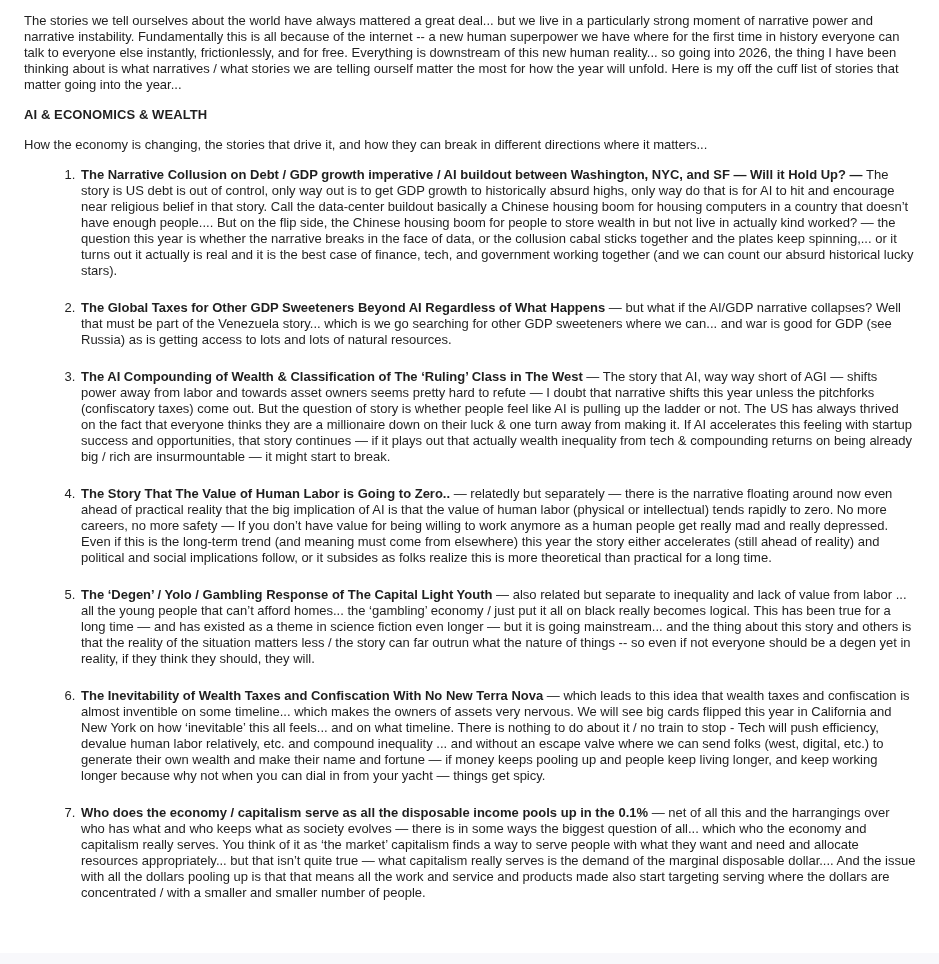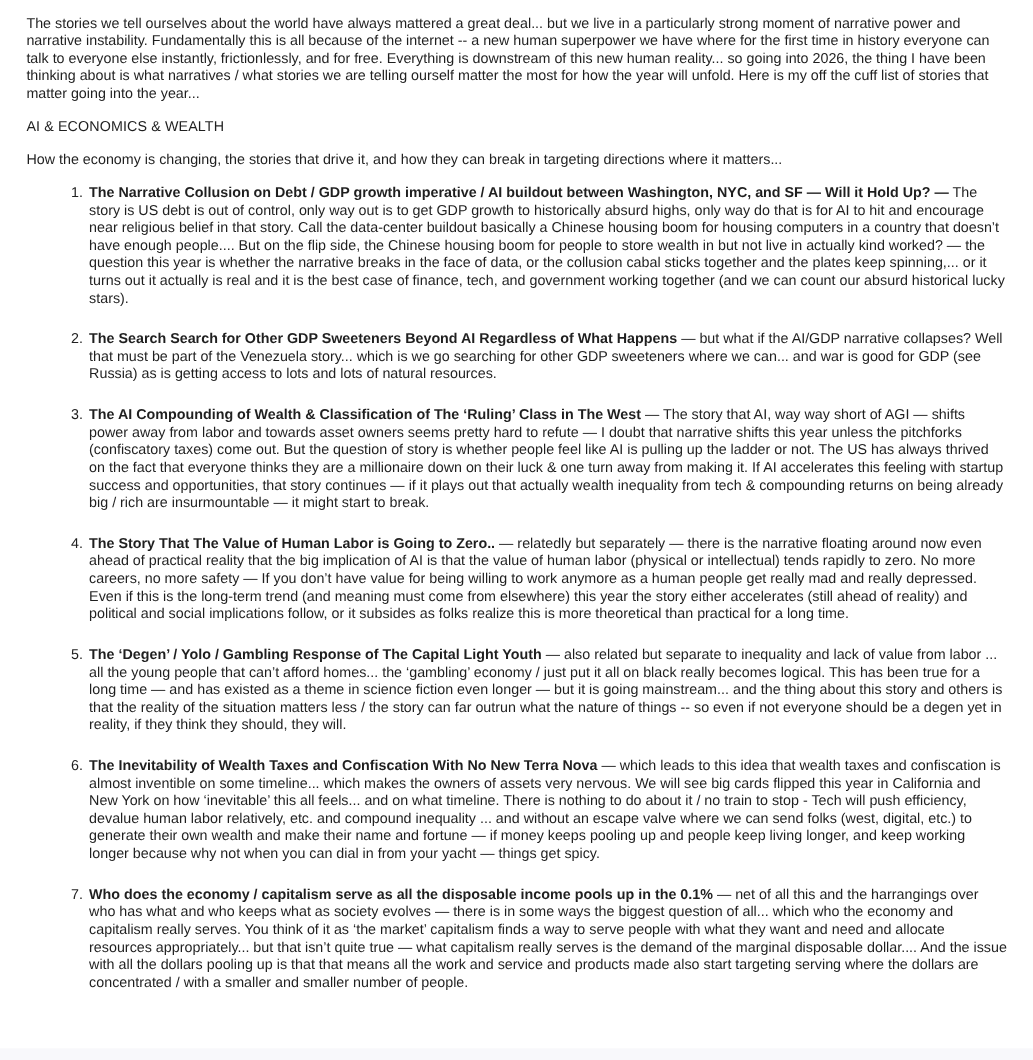--- a/index.html
+++ b/index.html
@@ -18,21 +18,21 @@
     line-height: 16px;
     color: #1f1f1f;
   }
   .content {
     padding: 13px 23px 0 24px;
   }
   p {
     margin: 0 0 14px 0;
   }
   .section-heading {
-    font-weight: 400;
+    font-weight: 700;
     letter-spacing: 0.1px;
   }
   ol.themes {
     margin: 2px 0 0 0;
     padding: 0 0 0 55px;
   }
   ol.themes li {
     margin: 0 0 21px 0;
     padding-left: 2px;
   }
@@ -50,25 +50,25 @@
     height: 11px;
     background: #f8f8fb;
   }
 </style>
 </head>
 <body>
 
 <div class="content">
   <p>The stories we tell ourselves about the world have always mattered a great deal... but we live in a particularly strong moment of narrative power and narrative instability. Fundamentally this is all because of the internet -- a new human superpower we have where for the first time in history everyone can talk to everyone else instantly, frictionlessly, and for free. Everything is downstream of this new human reality... so going into 2026, the thing I have been thinking about is what narratives / what stories we are telling ourself matter the most for how the year will unfold. Here is my off the cuff list of stories that matter going into the year...</p>
   <p class="section-heading">AI &amp; ECONOMICS &amp; WEALTH</p>
-  <p>How the economy is changing, the stories that drive it, and how they can break in targeting directions where it matters...</p>
+  <p>How the economy is changing, the stories that drive it, and how they can break in different directions where it matters...</p>
 
   <ol class="themes">
     <li><span class="theme-title">The Narrative Collusion on Debt / GDP growth imperative / AI buildout between Washington, NYC, and SF — Will it Hold Up? —</span> <span>The story is US debt is out of control, only way out is to get GDP growth to historically absurd highs, only way do that is for AI to hit and encourage near religious belief in that story. Call the data-center buildout basically a Chinese housing boom for housing computers in a country that doesn’t have enough people.... But on the flip side, the Chinese housing boom for people to store wealth in but not live in actually kind worked? — the question this year is whether the narrative breaks in the face of data, or the collusion cabal sticks together and the plates keep spinning,... or it turns out it actually is real and it is the best case of finance, tech, and government working together (and we can count our absurd historical lucky stars).</span></li>
-    <li><span class="theme-title">The Search Search for Other GDP Sweeteners Beyond AI Regardless of What Happens</span> <span>— but what if the AI/GDP narrative collapses? Well that must be part of the Venezuela story... which is we go searching for other GDP sweeteners where we can... and war is good for GDP (see Russia) as is getting access to lots and lots of natural resources.</span></li>
+    <li><span class="theme-title">The Global Taxes for Other GDP Sweeteners Beyond AI Regardless of What Happens</span> <span>— but what if the AI/GDP narrative collapses? Well that must be part of the Venezuela story... which is we go searching for other GDP sweeteners where we can... and war is good for GDP (see Russia) as is getting access to lots and lots of natural resources.</span></li>
     <li><span class="theme-title">The AI Compounding of Wealth &amp; Classification of The ‘Ruling’ Class in The West</span> <span>— The story that AI, way way short of AGI — shifts power away from labor and towards asset owners seems pretty hard to refute — I doubt that narrative shifts this year unless the pitchforks (confiscatory taxes) come out. But the question of story is whether people feel like AI is pulling up the ladder or not. The US has always thrived on the fact that everyone thinks they are a millionaire down on their luck &amp; one turn away from making it. If AI accelerates this feeling with startup success and opportunities, that story continues — if it plays out that actually wealth inequality from tech &amp; compounding returns on being already big / rich are insurmountable — it might start to break.</span></li>
     <li><span class="theme-title">The Story That The Value of Human Labor is Going to Zero..</span> <span>— relatedly but separately — there is the narrative floating around now even ahead of practical reality that the big implication of AI is that the value of human labor (physical or intellectual) tends rapidly to zero. No more careers, no more safety — If you don’t have value for being willing to work anymore as a human people get really mad and really depressed. Even if this is the long-term trend (and meaning must come from elsewhere) this year the story either accelerates (still ahead of reality) and political and social implications follow, or it subsides as folks realize this is more theoretical than practical for a long time.</span></li>
     <li><span class="theme-title">The ‘Degen’ / Yolo / Gambling Response of The Capital Light Youth</span> <span>— also related but separate to inequality and lack of value from labor ... all the young people that can’t afford homes... the ‘gambling’ economy / just put it all on black really becomes logical. This has been true for a long time — and has existed as a theme in science fiction even longer — but it is going mainstream... and the thing about this story and others is that the reality of the situation matters less / the story can far outrun what the nature of things -- so even if not everyone should be a degen yet in reality, if they think they should, they will.</span></li>
     <li><span class="theme-title">The Inevitability of Wealth Taxes and Confiscation With No New Terra Nova</span> <span>— which leads to this idea that wealth taxes and confiscation is almost inventible on some timeline... which makes the owners of assets very nervous. We will see big cards flipped this year in California and New York on how ‘inevitable’ this all feels... and on what timeline. There is nothing to do about it / no train to stop - Tech will push efficiency, devalue human labor relatively, etc. and compound inequality ... and without an escape valve where we can send folks (west, digital, etc.) to generate their own wealth and make their name and fortune — if money keeps pooling up and people keep living longer, and keep working longer because why not when you can dial in from your yacht — things get spicy.</span></li>
     <li><span class="theme-title">Who does the economy / capitalism serve as all the disposable income pools up in the 0.1%</span> <span>— net of all this and the harrangings over who has what and who keeps what as society evolves — there is in some ways the biggest question of all... which who the economy and capitalism really serves. You think of it as ‘the market’ capitalism finds a way to serve people with what they want and need and allocate resources appropriately... but that isn’t quite true — what capitalism really serves is the demand of the marginal disposable dollar.... And the issue with all the dollars pooling up is that that means all the work and service and products made also start targeting serving where the dollars are concentrated / with a smaller and smaller number of people.</span></li>
   </ol>
 </div>
 
 <div class="bottom-bar"></div>
 

